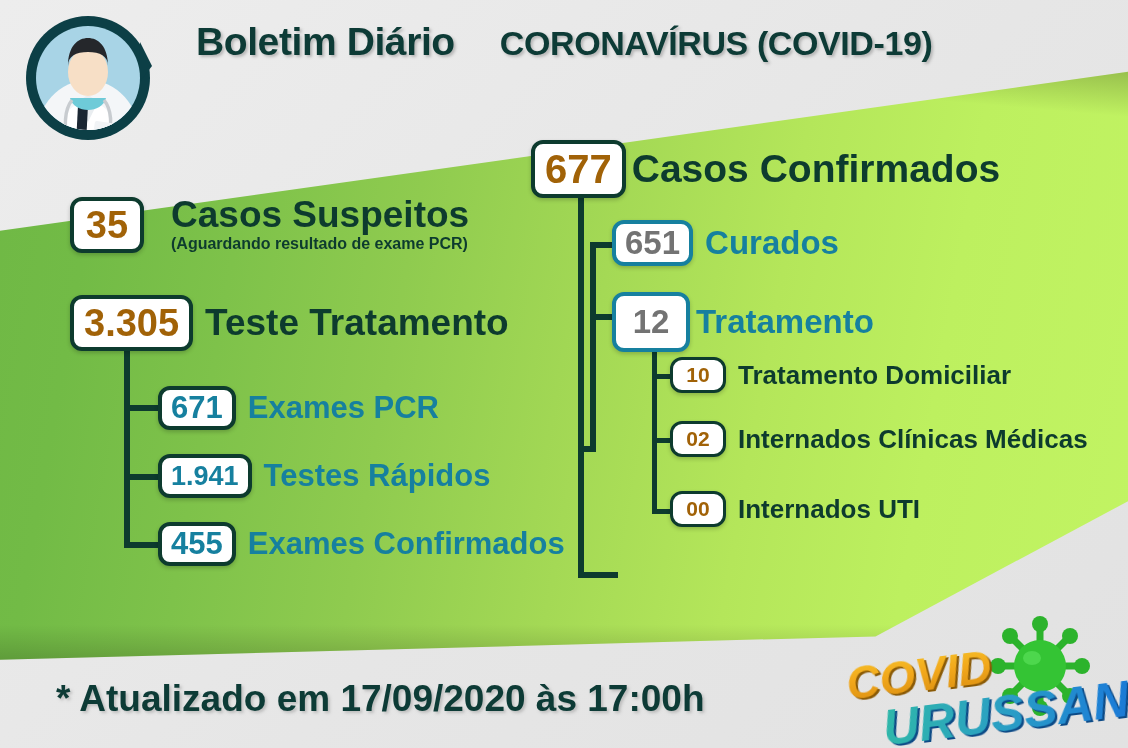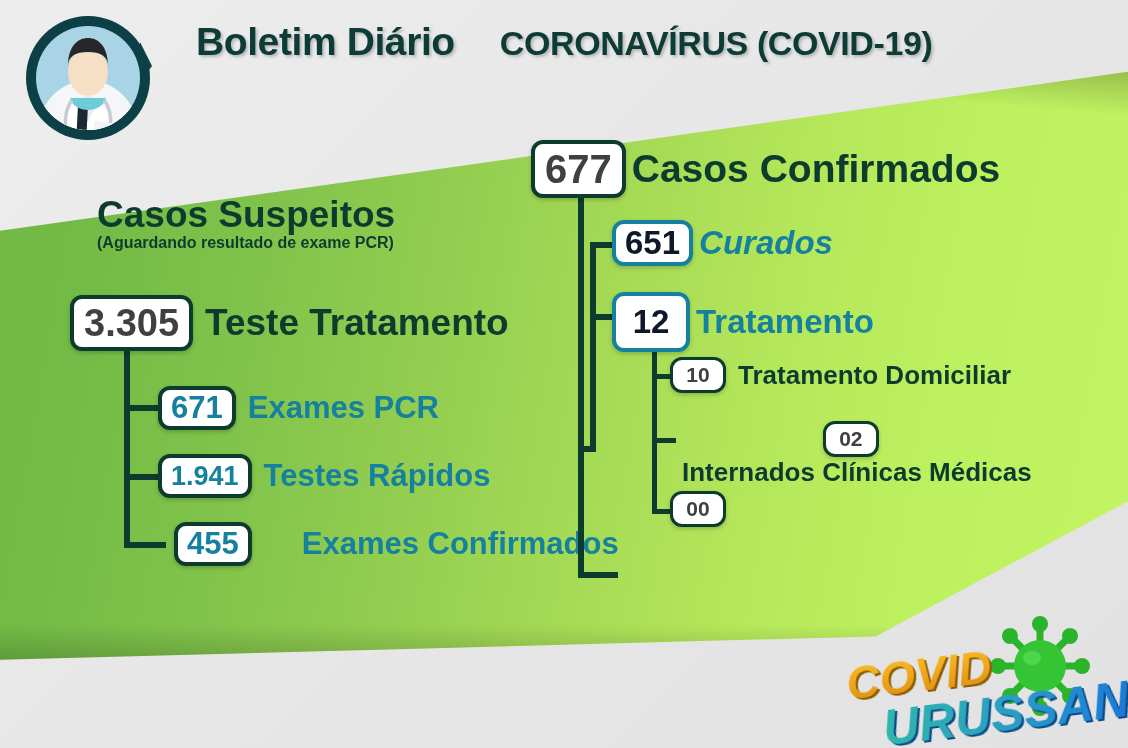--- a/index.html
+++ b/index.html
@@ -60,25 +60,25 @@
   .title .small { font-size: 34px; margin-left: 45px; }
 
   
   .node { position: absolute; display: flex; align-items: center; }
   .box {
     background: #ffffff;
     border: 4px solid #0d3b2e;
     border-radius: 12px;
     display: flex; align-items: center; justify-content: center;
     font-weight: 700;
-    color: #404040;
+    color: #a16207;
     box-shadow: 0 2px 4px rgba(0,0,0,0.20);
     position: relative; z-index: 4;
   }
-  .box.teal { border-color: #16809f; color: #0f172a; }
+  .box.teal { border-color: #16809f; color: #737373; }
   .box.blue-num { color: #16809f; }
   .label { margin-left: 12px; font-weight: 700; white-space: nowrap; }
   .label.dark { color: #0d3b2e; }
   .label.teal { color: #16809f; }
   .sublabel {
     font-size: 16px; font-weight: 700; color: #0d3b2e;
     white-space: nowrap;
   }
 
   
@@ -164,20 +164,21 @@
           <path d="M62 126 C70 130 82 128 90 120" stroke="#5ec8d4" stroke-width="6" fill="none"></path>
         </g>
       </svg>
     </div>
     <div class="title">
       <span>Boletim Diário</span><span class="small">CORONAVÍRUS (COVID-19)</span>
     </div>
   </div>
 
   <div class="node lvl1" style="left:70px; top:197px;">
+    <div class="box">35</div>
     <div style="margin-left:27px; display:flex; flex-direction:column; justify-content:center;">
       <div class="label dark" style="margin-left:0; line-height:0.95;">Casos Suspeitos</div>
       <div class="sublabel" style="margin-top:2px;">(Aguardando resultado de exame PCR)</div>
     </div>
   </div>
 
   <div class="node lvl1" style="left:70px; top:295px;">
     <div class="box" style="min-width:110px;">3.305</div>
     <div class="label dark">Teste Tratamento</div>
   </div>
@@ -190,68 +191,70 @@
   <div class="node lvl2" style="left:158px; top:386px;">
     <div class="box blue-num" style="min-width:68px;">671</div>
     <div class="label teal">Exames PCR</div>
   </div>
 
   <div class="node lvl2" style="left:158px; top:454px;">
     <div class="box blue-num" style="min-width:68px; font-size:27px;">1.941</div>
     <div class="label teal">Testes Rápidos</div>
   </div>
 
-  <div class="node lvl2" style="left:174px; top:522px;gap:38px;">
+  <div class="node lvl2" style="left:158px; top:522px;">
     <div class="box blue-num" style="min-width:68px;">455</div>
     <div class="label teal">Exames Confirmados</div>
   </div>
 
   <div class="node lvl1" style="left:531px; top:140px;">
     <div class="box" style="min-width:86px; height:58px; font-size:40px;">677</div>
     <div class="label dark" style="margin-left:6px; font-size:39px;">Casos Confirmados</div>
   </div>
 
   <div class="conn v" style="left:578px; top:198px; height:380px;"></div>
   <div class="conn h" style="left:578px; top:572px; width:40px;"></div>
 
   <div class="conn v" style="left:590px; top:242px; height:210px;"></div>
   <div class="conn h" style="left:590px; top:242px; width:28px;"></div>
   <div class="conn h" style="left:590px; top:314px; width:28px;"></div>
   <div class="conn h" style="left:578px; top:446px; width:18px;"></div>
 
   <div class="node lvl2" style="left:612px; top:220px;">
     <div class="box teal" style="min-width:78px; height:46px; font-size:33px;">651</div>
-    <div class="label teal" style="margin-left:6px; font-size:33px;font-style:italic;">Curados</div>
+    <div class="label teal" style="font-size:33px;">Curados</div>
   </div>
 
   <div class="node lvl2" style="left:612px; top:292px;">
     <div class="box teal" style="min-width:78px; height:60px; font-size:33px;">12</div>
     <div class="label teal" style="margin-left:6px; font-size:33px;">Tratamento</div>
   </div>
 
   <div class="conn v thin" style="left:652px; top:338px; height:176px;"></div>
   <div class="conn h thin-h" style="left:652px; top:374px; width:24px;"></div>
   <div class="conn h thin-h" style="left:652px; top:438px; width:24px;"></div>
   <div class="conn h thin-h" style="left:652px; top:509px; width:24px;"></div>
 
   <div class="node lvl3" style="left:670px; top:357px;">
     <div class="box" style="min-width:56px;">10</div>
     <div class="label dark">Tratamento Domiciliar</div>
   </div>
 
-  <div class="node lvl3" style="left:670px; top:421px;flex-direction:column;">
+  <div class="node lvl3" style="left:670px; top:421px;">
     <div class="box" style="min-width:56px;">02</div>
     <div class="label dark">Internados Clínicas Médicas</div>
   </div>
 
   <div class="node lvl3" style="left:670px; top:491px;">
     <div class="box" style="min-width:56px;">00</div>
-  </div>
-
-
+    <div class="label dark">Internados UTI</div>
+  </div>
+
+
+  <div class="footer-text">* Atualizado em 17/09/2020 às 17:00h</div>
 
   <div class="logo">
     <div class="logo-virus">
       <svg width="104" height="104" viewBox="0 0 104 104">
         <g fill="#2cb32c">
           <g stroke="#2cb32c" stroke-width="7" stroke-linecap="round">
             <line x1="52" y1="52" x2="52" y2="12"></line>
             <line x1="52" y1="52" x2="80" y2="24"></line>
             <line x1="52" y1="52" x2="92" y2="52"></line>
             <line x1="52" y1="52" x2="80" y2="80"></line>

